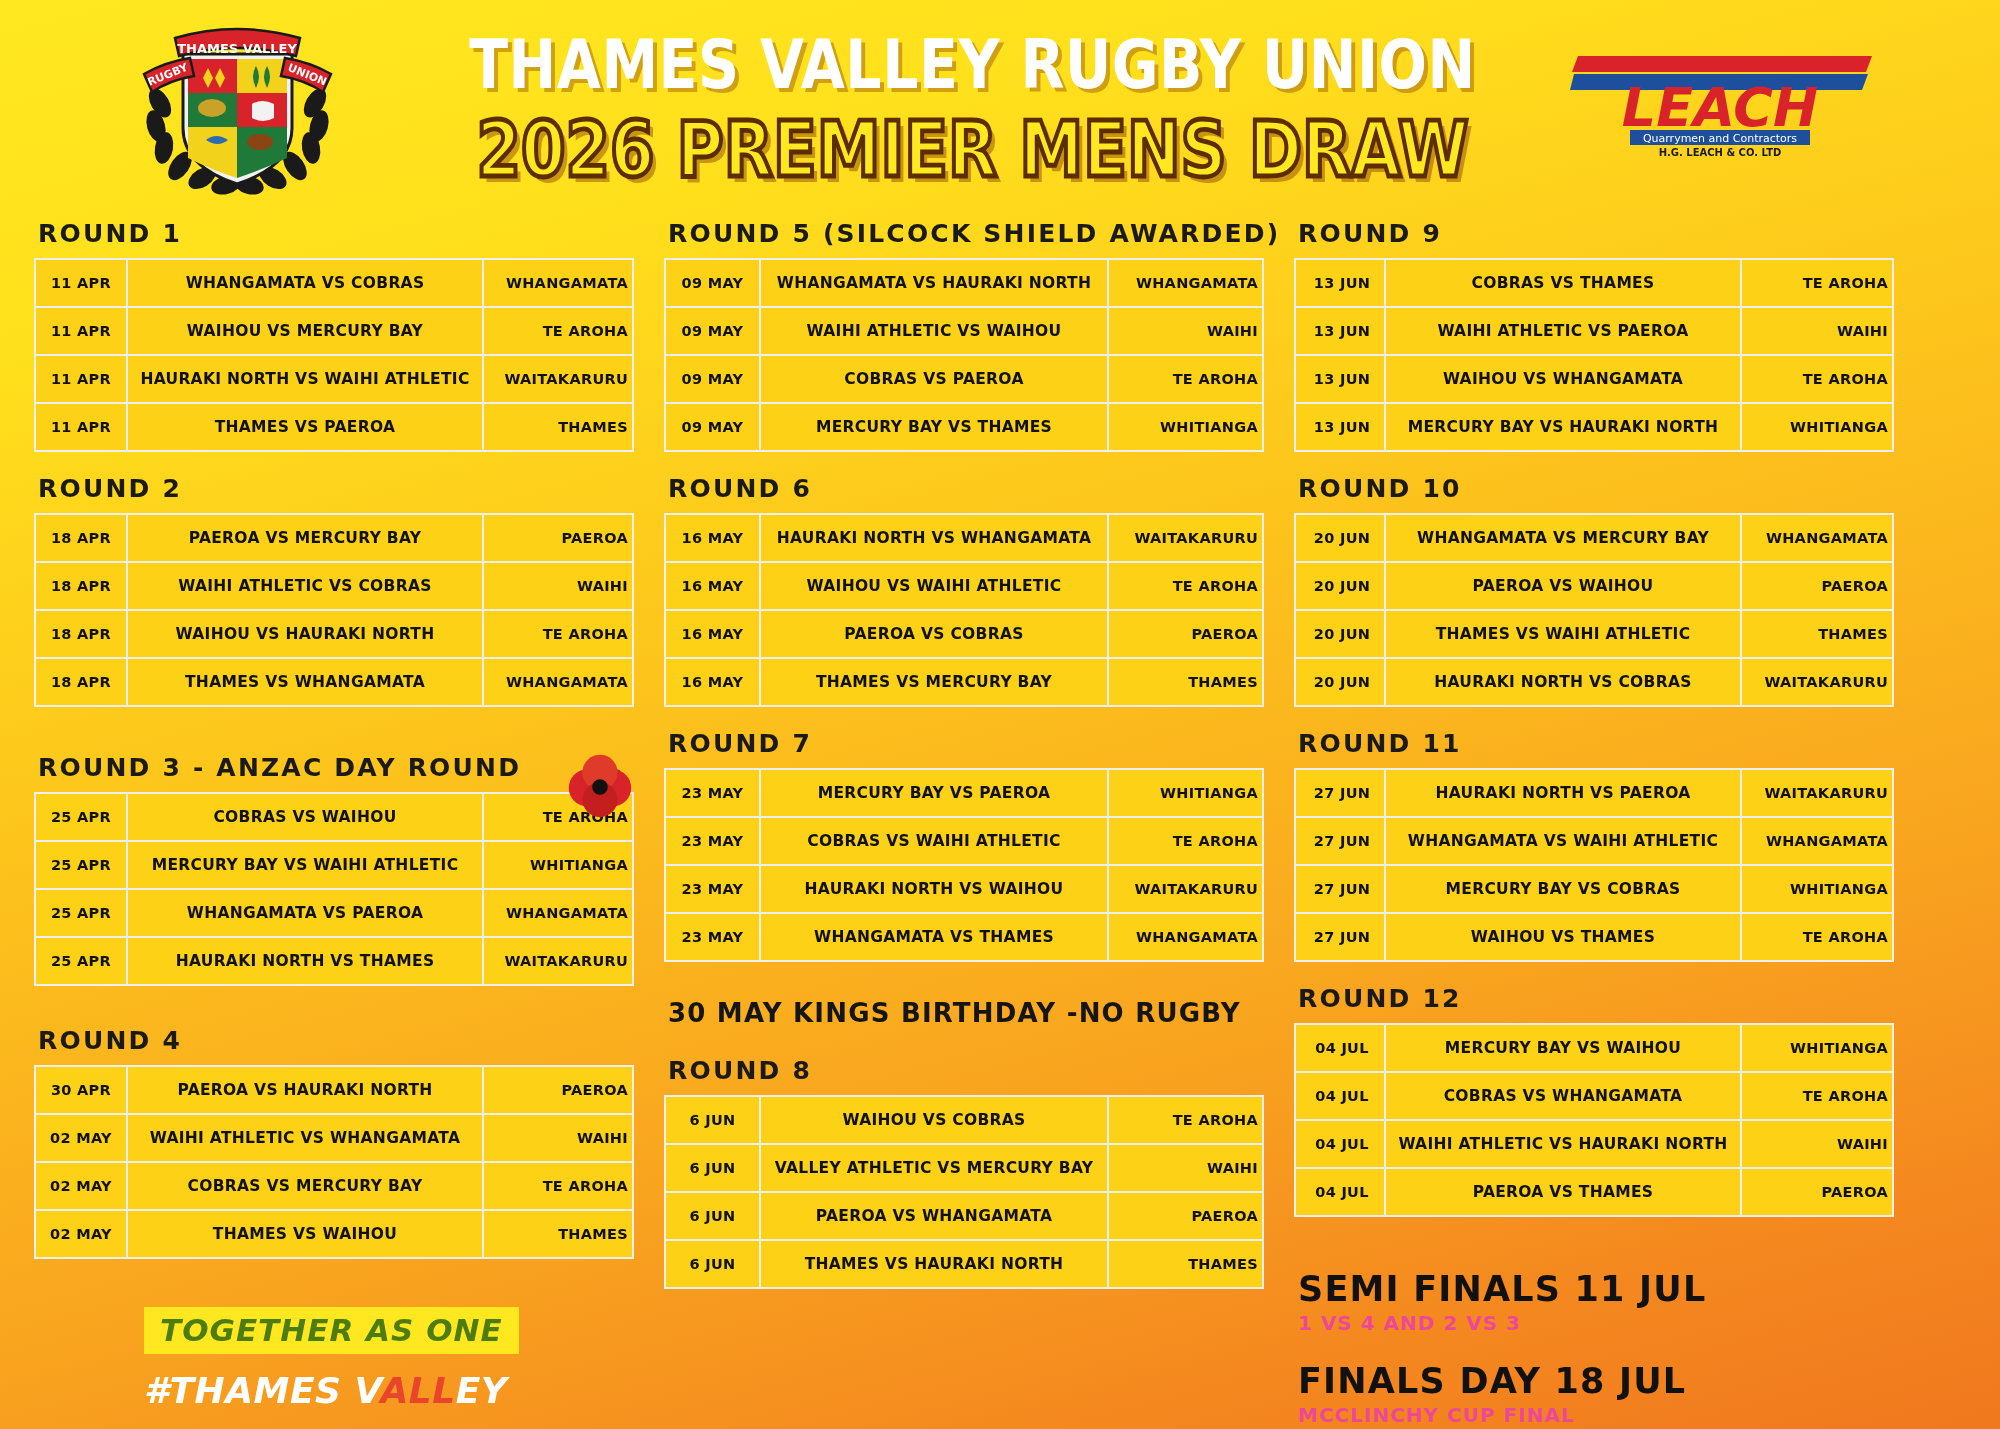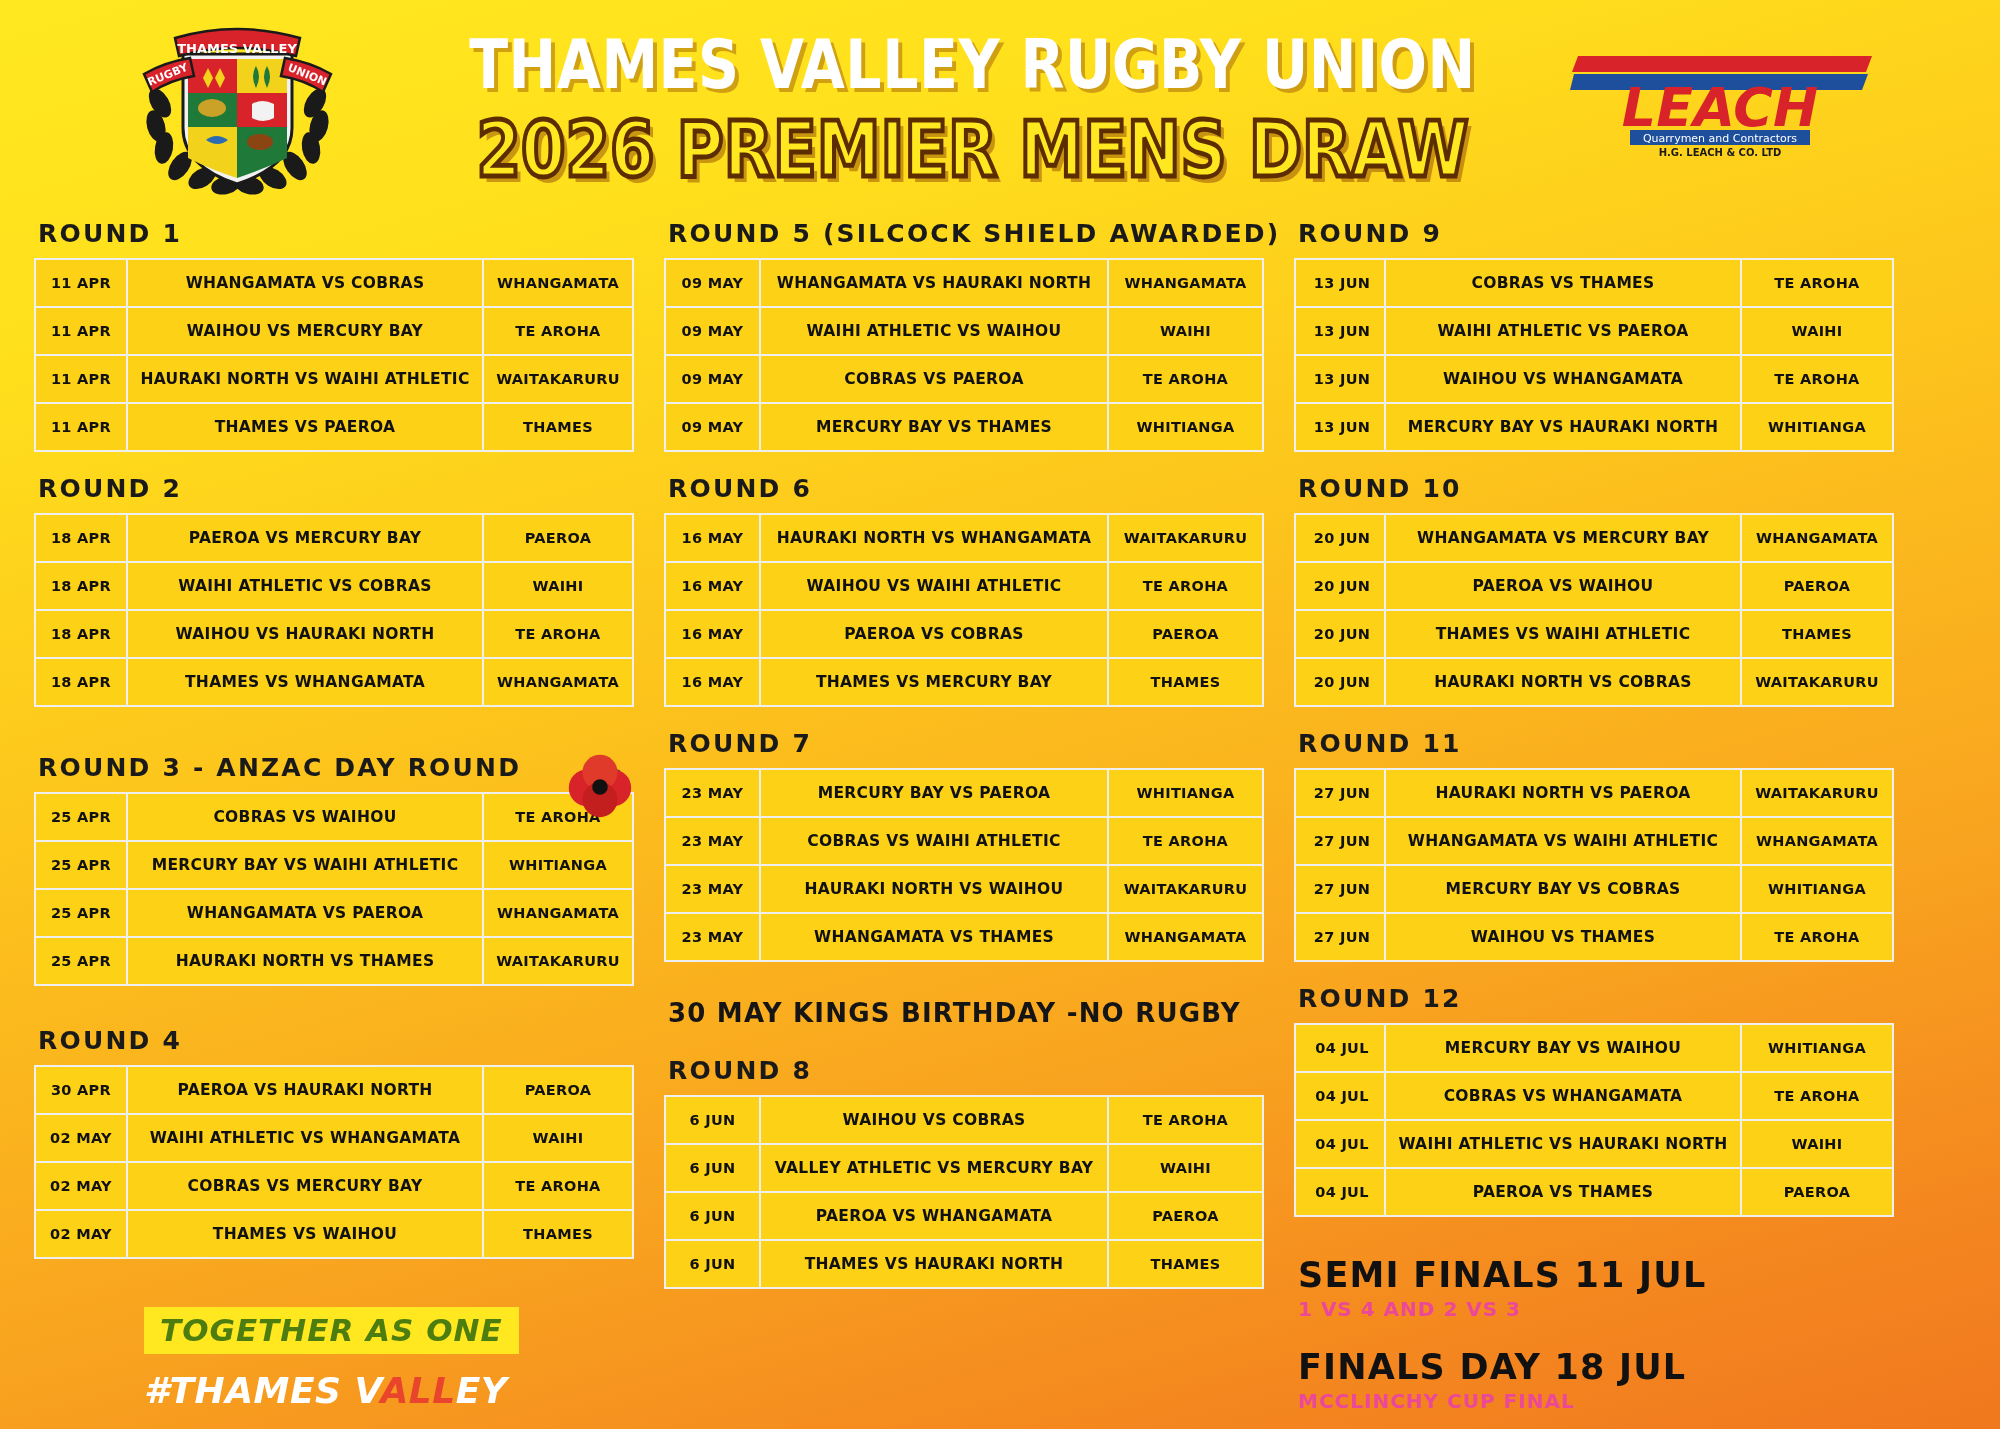--- a/index.html
+++ b/index.html
@@ -102,21 +102,21 @@
     font-weight: bold;
     color: #111;
     text-align: center;
     font-family: "DejaVu Sans", sans-serif;
     letter-spacing: 0.3px;
     padding: 2px 4px;
     white-space: nowrap;
     overflow: hidden;
   }
   table.draw td.date { width: 92px; font-size: 14.5px; }
-  table.draw td.venue { width: 150px; font-size: 14.5px; }
+  table.draw td.venue { width: 150px; font-size: 14.5px; text-align: right; }
   table.draw td.fixture { font-size: 15.5px; }
 
   
   .col-2 table.draw td.date { width: 95px; }
   .col-2 table.draw td.venue { width: 155px; }
   .col-3 table.draw td.date { width: 90px; padding-left: 8px; }
   .col-3 table.draw td.venue { width: 152px; }
 
   .notice {
     font-size: 26px;
@@ -156,21 +156,21 @@
     margin-top: 16px;
     font-size: 36px;
     font-weight: bold;
     font-style: italic;
     color: #ffffff;
     letter-spacing: 0.5px;
     font-family: "DejaVu Sans", sans-serif;
   }
   .hashtag .mid { color: #e8452c; }
 
-  .finals-block { margin-top: 38px; margin-left: 4px; }
+  .finals-block { margin-top: 52px; margin-left: 4px; }
   .finals-head {
     font-size: 35px;
     font-weight: bold;
     letter-spacing: 1.2px;
     color: #111;
     font-family: "DejaVu Sans", sans-serif;
   }
   .finals-sub {
     font-size: 20px;
     font-weight: bold;

